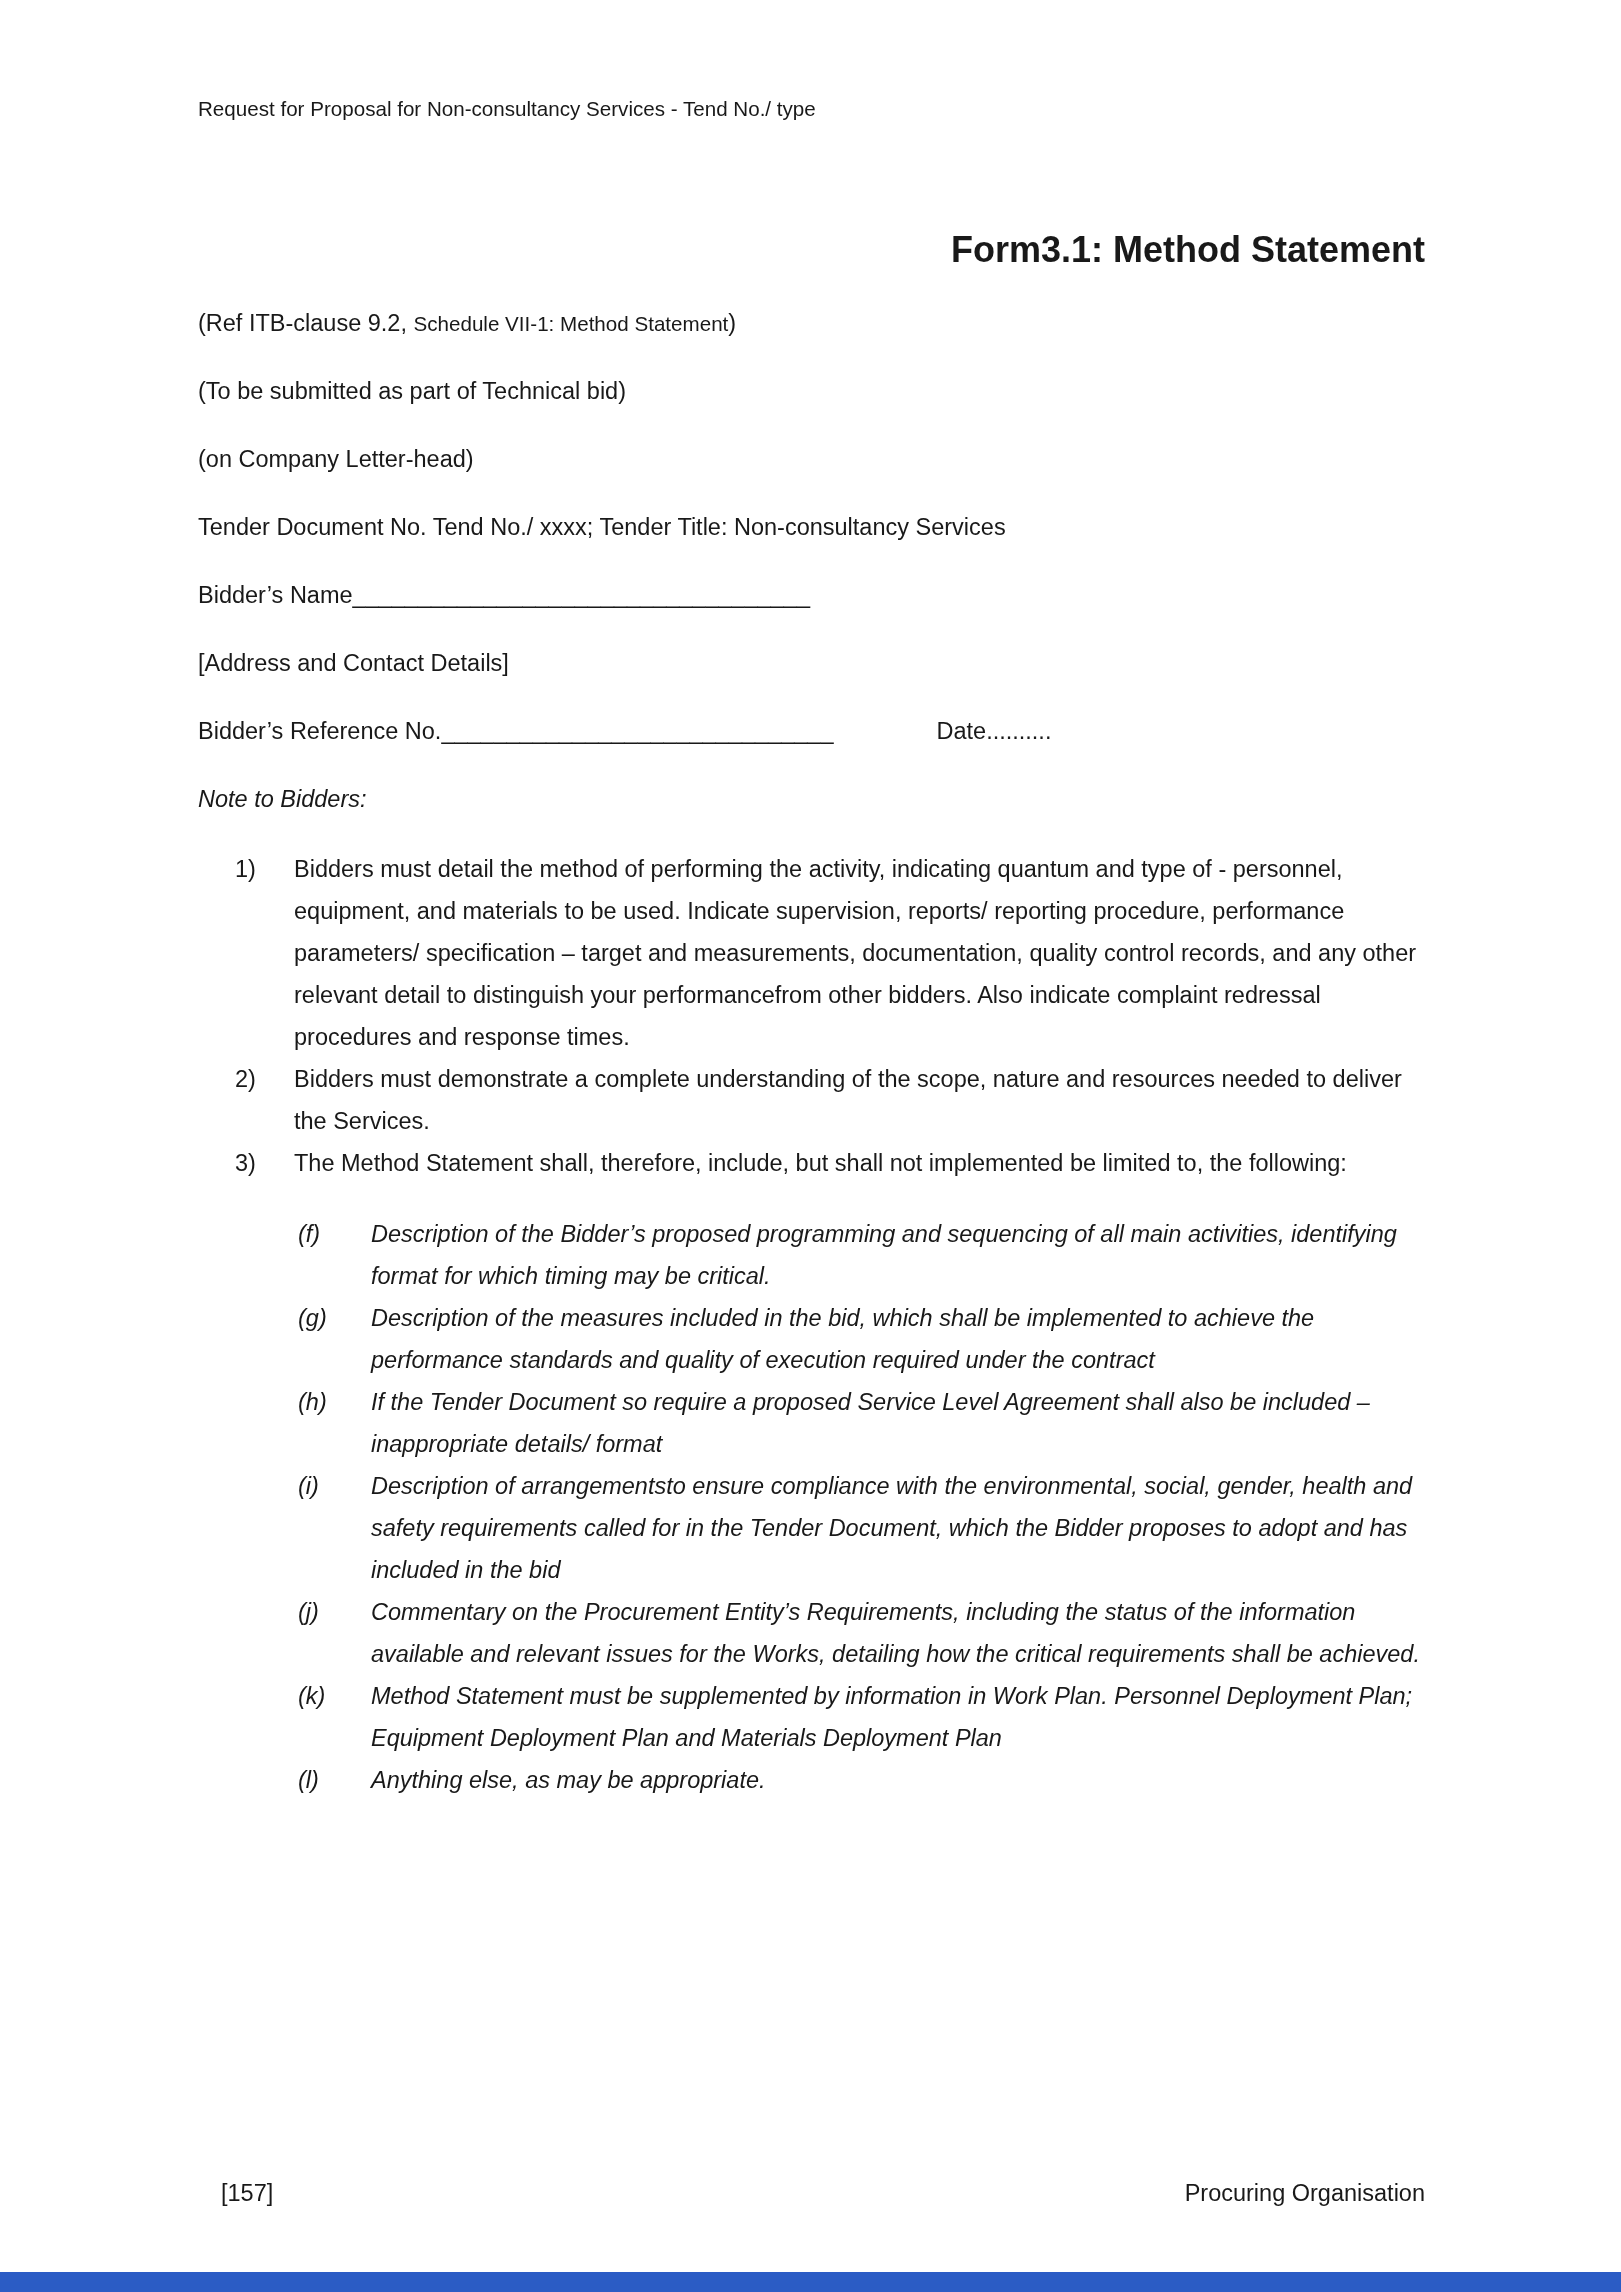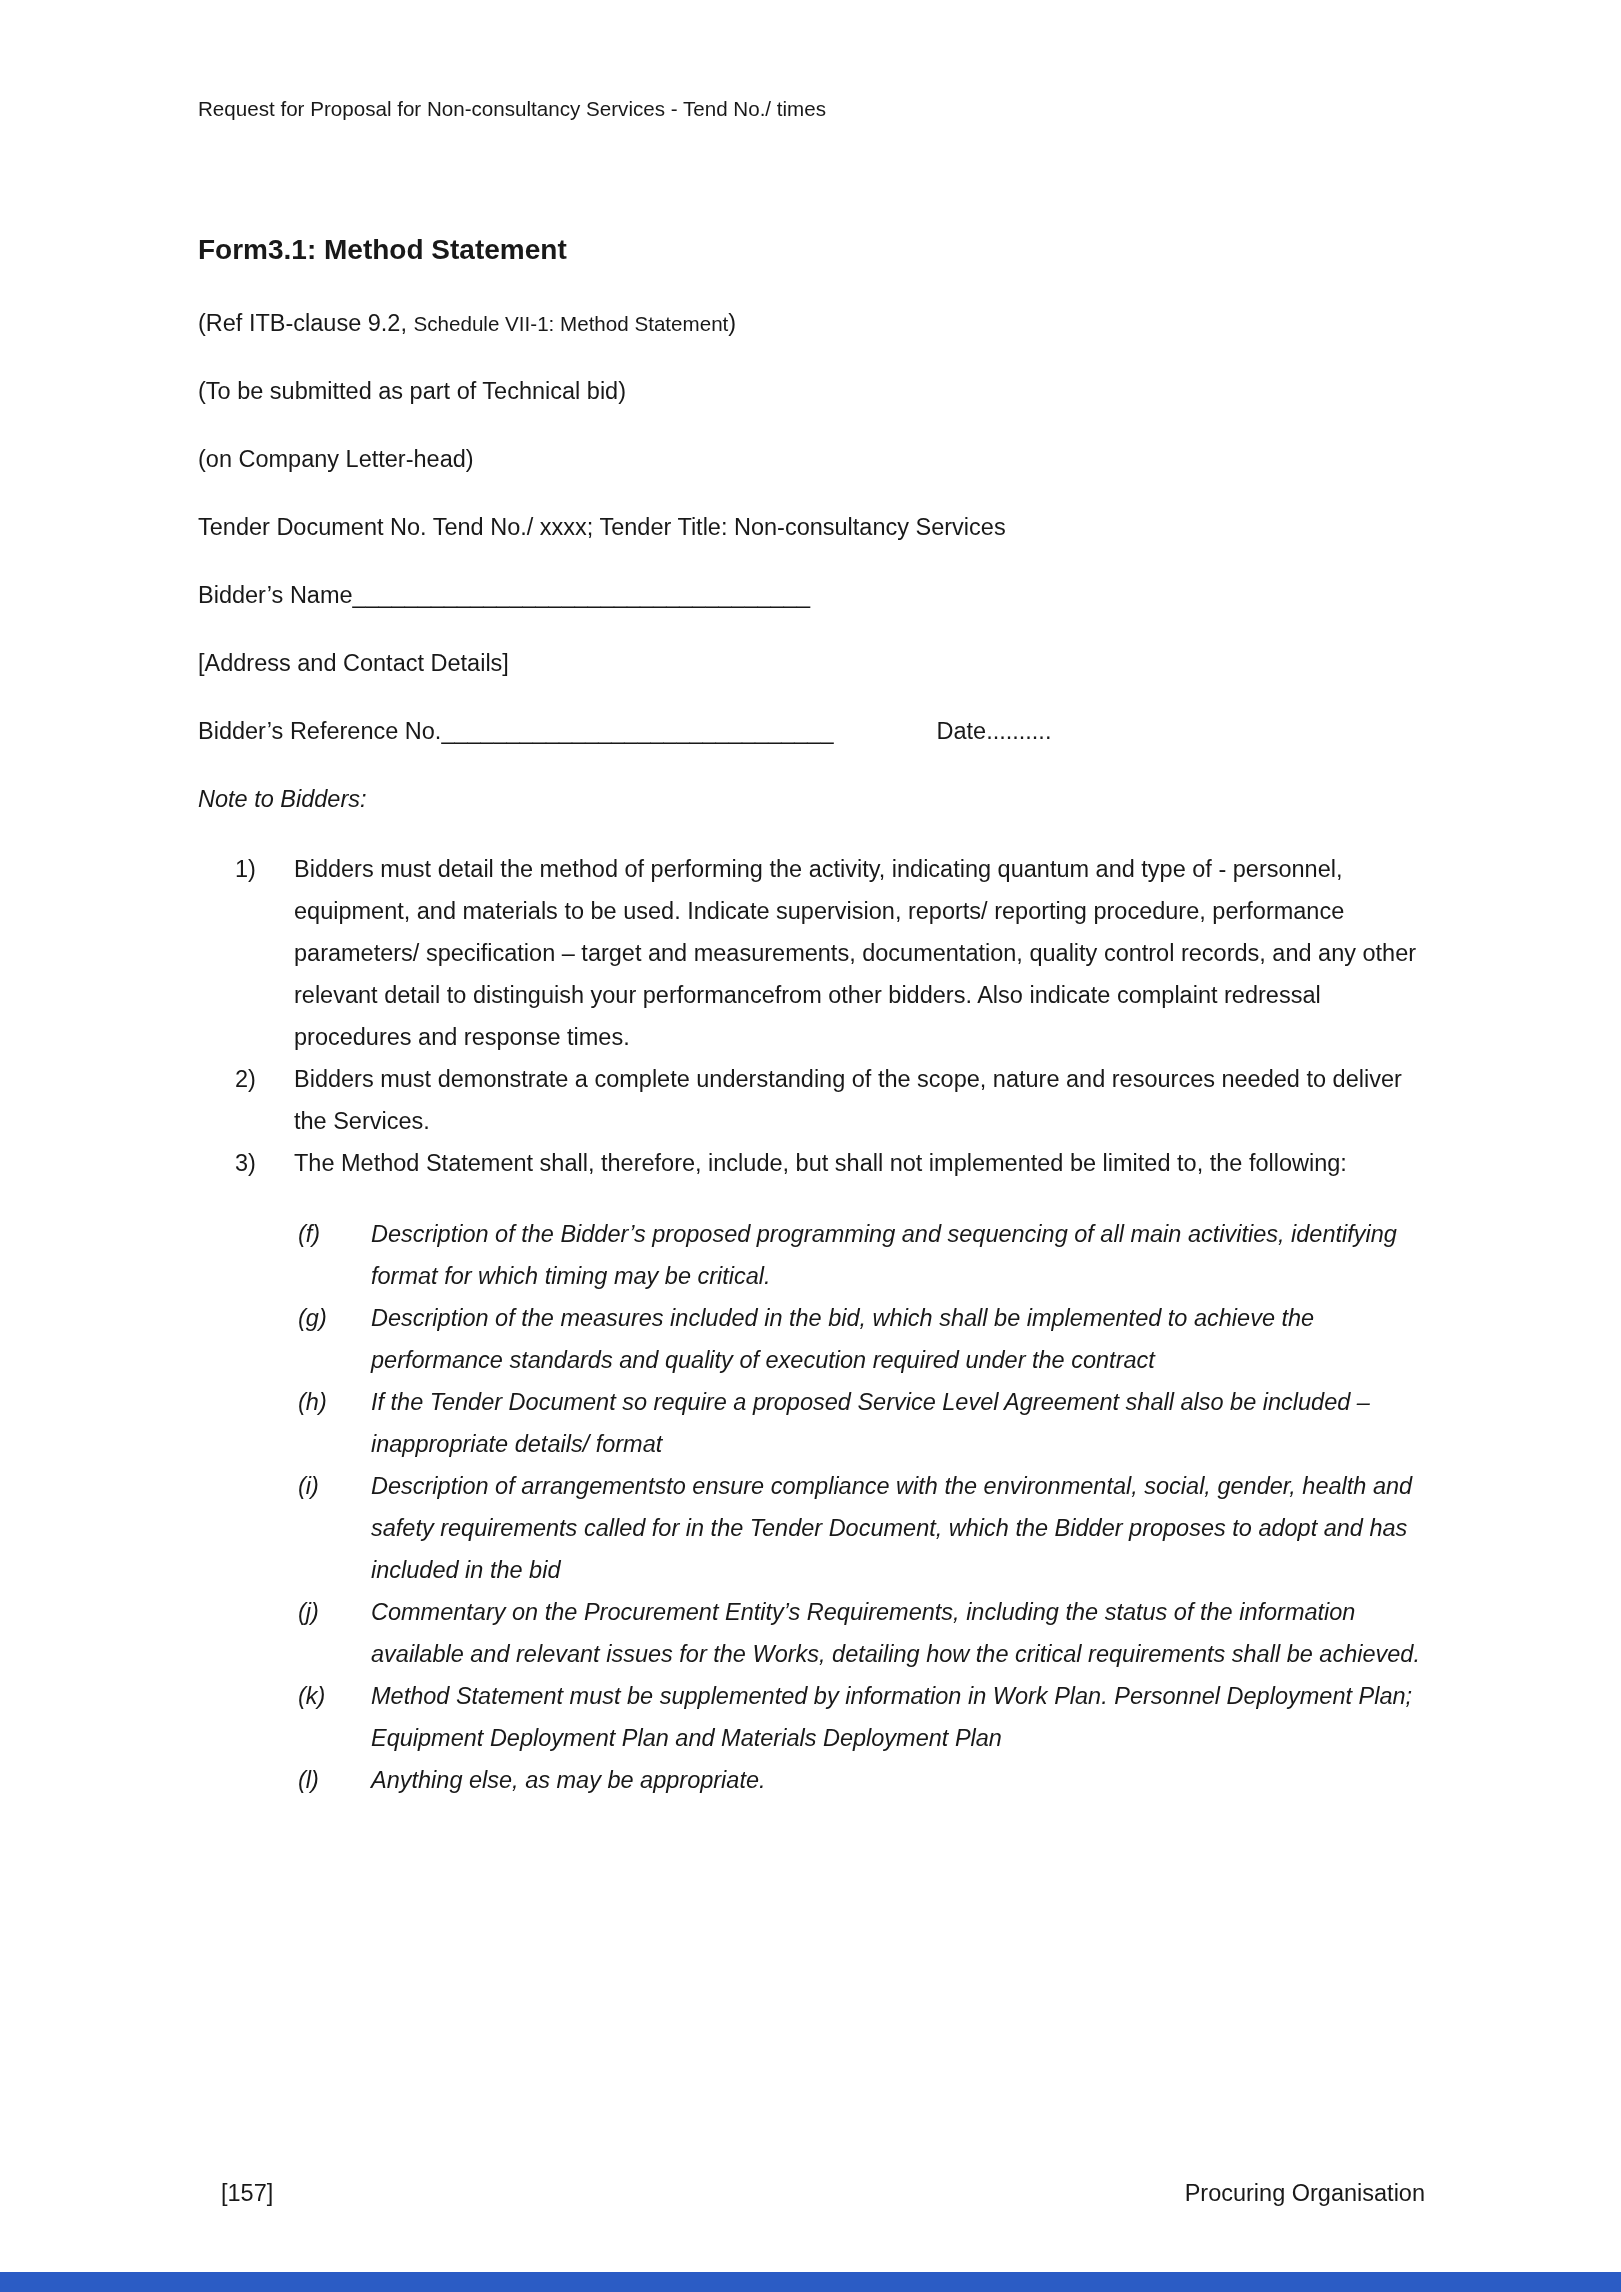--- a/index.html
+++ b/index.html
@@ -18,22 +18,22 @@
     right: 196px;
     top: 0;
   }
   .header-line {
     margin-top: 96px;
     font-size: 20.6px;
     line-height: 25.5px;
   }
   .doc-title {
     margin: 106px 0 0 0;
-    text-align: left;
-    font-size: 28px;
+    text-align: right;
+    font-size: 36px;
     line-height: 43px;
     font-weight: 700;
   }
   .para {
     font-size: 23.5px;
     line-height: 31px;
     margin: 0 0 37px 0;
   }
   .ref-para { margin-top: 37px; }
   .small-inline { font-size: 20.6px; }
@@ -97,21 +97,21 @@
     bottom: 0;
     height: 20.6px;
   }
 </style>
 </head>
 <body>
 
 <div class="page">
   <div class="content">
 
-    <div class="header-line">Request for Proposal for Non-consultancy Services - Tend No./ times</div>
+    <div class="header-line">Request for Proposal for Non-consultancy Services - Tend No./ type</div>
 
     <h1 class="doc-title">Form3.1: Method Statement</h1>
 
     <p class="para ref-para"><span>(Ref ITB-clause 9.2, </span><span class="small-inline">Schedule VII-1: Method Statement</span><span>)</span></p>
 
     <p class="para">(To be submitted as part of Technical bid)</p>
     <p class="para">(on Company Letter-head)</p>
     <p class="para">Tender Document No. Tend No./ xxxx; Tender Title: Non-consultancy Services</p>
     <p class="para">Bidder’s Name___________________________________</p>
     <p class="para">[Address and Contact Details]</p>

